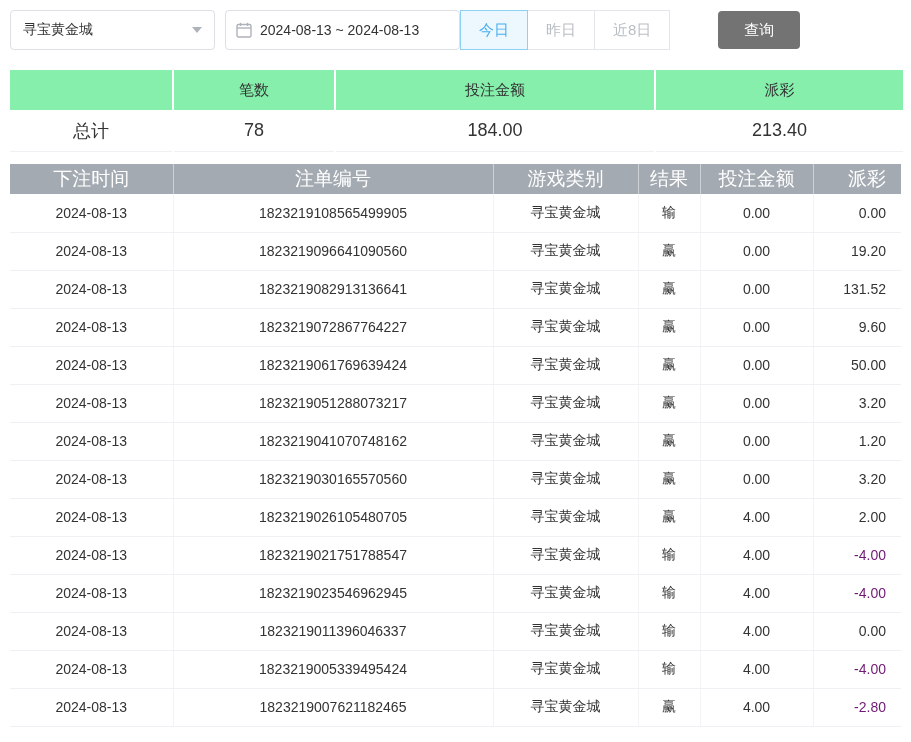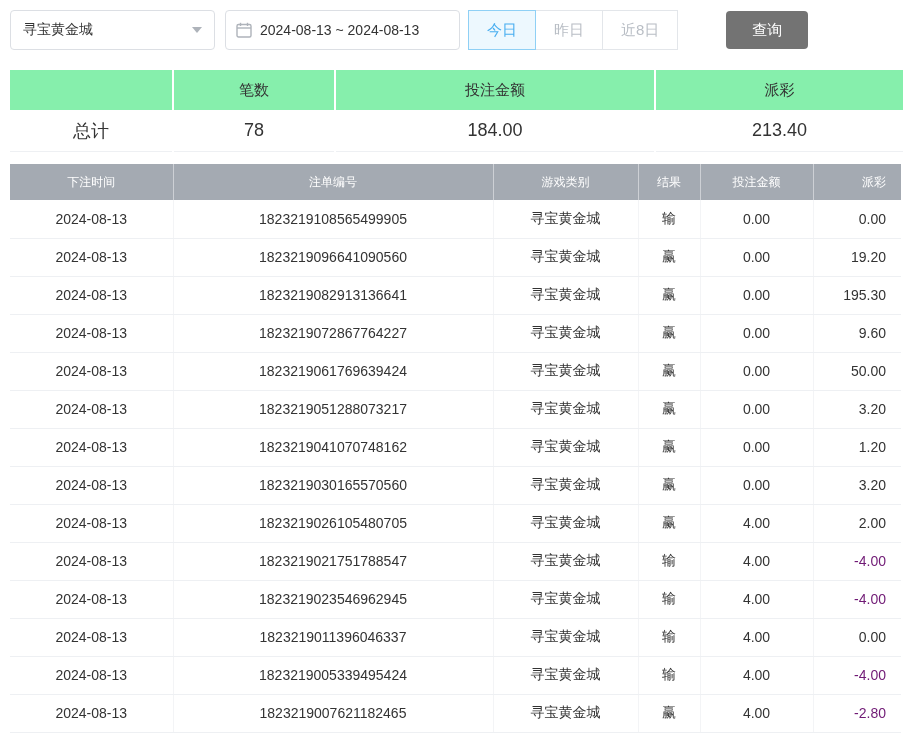--- a/index.html
+++ b/index.html
@@ -27,21 +27,21 @@
     border-top: 6px solid #aeb3ba;
   }
   .date-box {
     margin-left: 10px;
     width: 235px; height: 40px;
     border: 1px solid #dcdfe4; border-radius: 4px;
     display: flex; align-items: center; gap: 8px;
     padding: 0 10px; background: #fff; cursor: pointer;
   }
   .cal-icon { width: 16px; height: 16px; flex: 0 0 16px; }
-  .seg-group { display: flex; margin-left: 8px; }
+  .seg-group { display: flex; margin-left: 0; }
   .seg-btn {
     height: 40px; padding: 0 18px;
     border: 1px solid #e3e6ea; background: #fff;
     color: #b9bec5; font-size: 15px; cursor: pointer;
     display: flex; align-items: center; justify-content: center;
   }
   .seg-btn + .seg-btn { margin-left: -1px; }
   .seg-btn.active {
     background: #edf8fe; border-color: #8fd0f5; color: #49aef0;
     position: relative; z-index: 1;
@@ -71,21 +71,21 @@
   
   .bet-table { margin-top: 12px; width: 891px; border-collapse: collapse; table-layout: fixed; }
   .bet-table col.c1 { width: 163px; }
   .bet-table col.c2 { width: 320px; }
   .bet-table col.c3 { width: 145px; }
   .bet-table col.c4 { width: 62px; }
   .bet-table col.c5 { width: 113px; }
   .bet-table col.c6 { width: 88px; }
   .bet-table th {
     background: #a4aab2; color: #ffffff; font-weight: normal;
-    height: 36px; font-size: 12px; text-align: center;
+    height: 30px; font-size: 19px; text-align: center;
     border-right: 1px solid rgba(255,255,255,0.45);
   }
   .bet-table th:last-child { border-right: none; }
   .bet-table th.col-payout, .bet-table td:last-child { text-align: right; padding-right: 15px; }
   .bet-table td {
     height: 38px; text-align: center; color: #333; font-size: 14px;
     border-bottom: 1px solid #eef0f3;
     border-right: 1px solid #f3f4f6;
     background: #fff;
     overflow: hidden; white-space: nowrap;
@@ -173,21 +173,21 @@
           <td>赢</td>
           <td>0.00</td>
           <td>19.20</td>
         </tr>
         <tr>
           <td>2024-08-13</td>
           <td>1823219082913136641</td>
           <td>寻宝黄金城</td>
           <td>赢</td>
           <td>0.00</td>
-          <td>195.30</td>
+          <td>131.52</td>
         </tr>
         <tr>
           <td>2024-08-13</td>
           <td>1823219072867764227</td>
           <td>寻宝黄金城</td>
           <td>赢</td>
           <td>0.00</td>
           <td>9.60</td>
         </tr>
         <tr>

